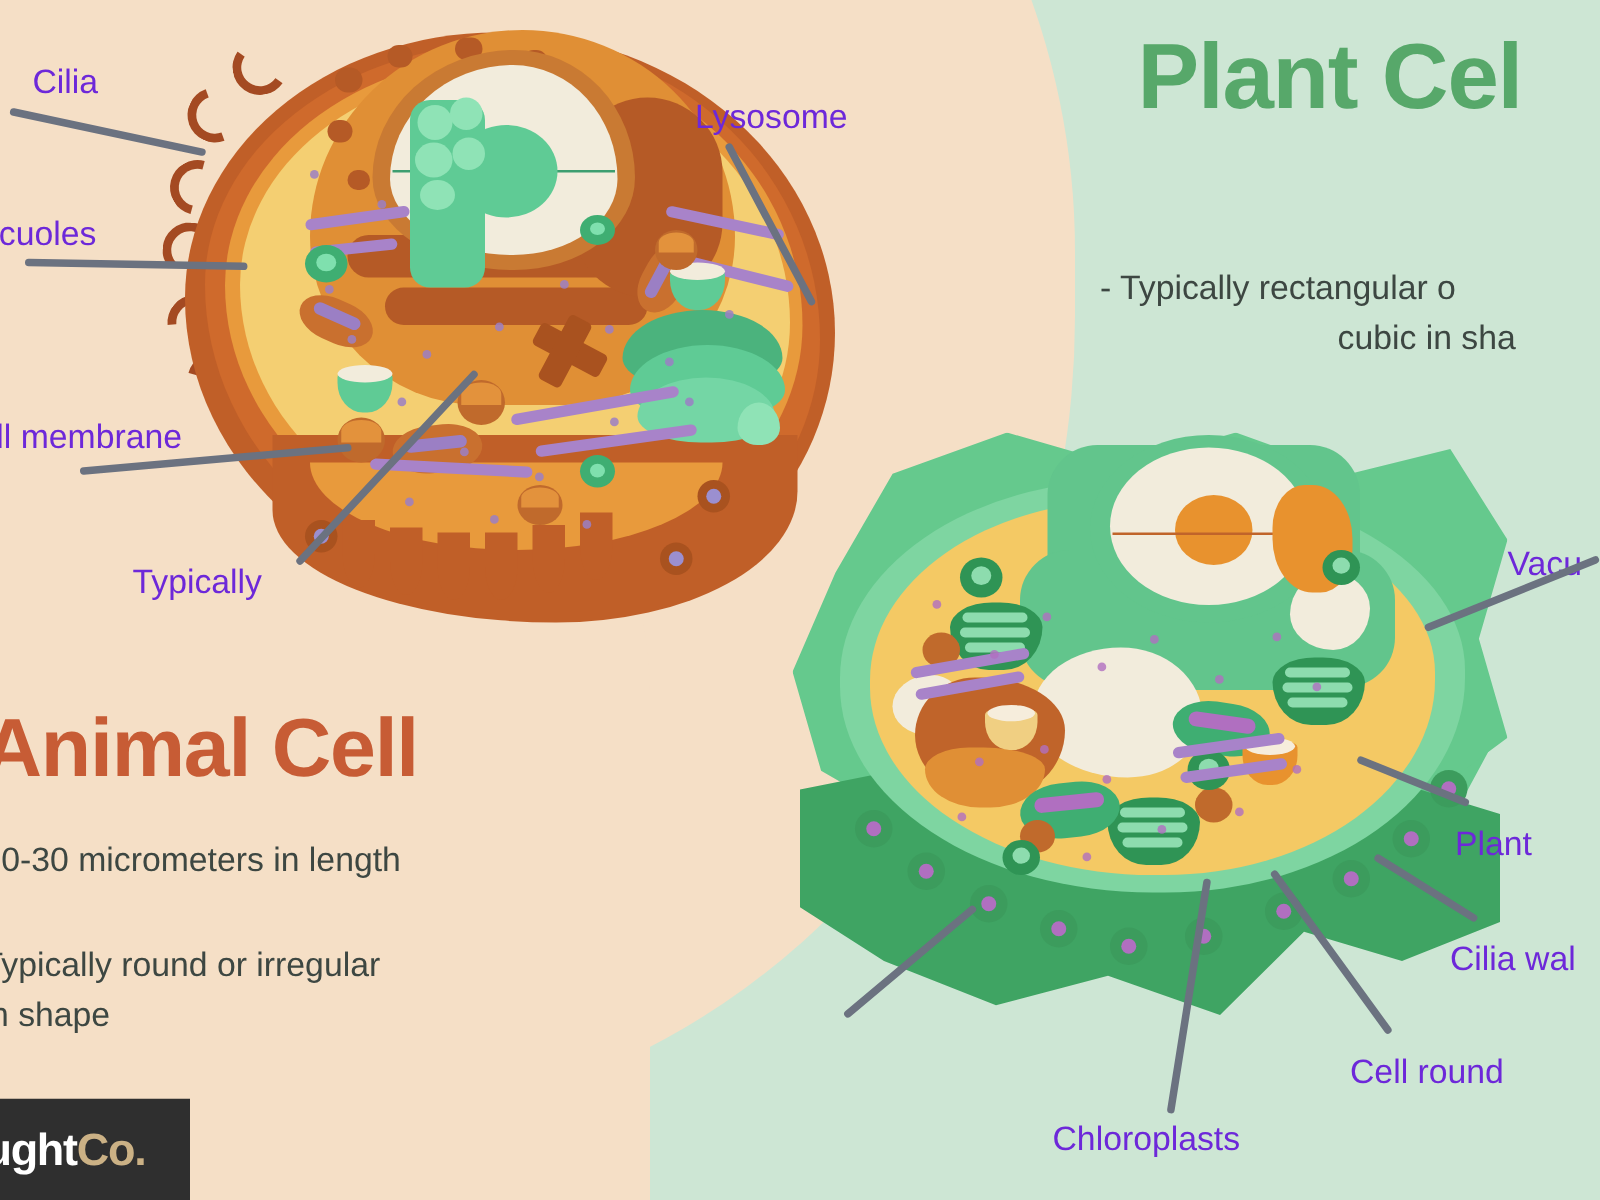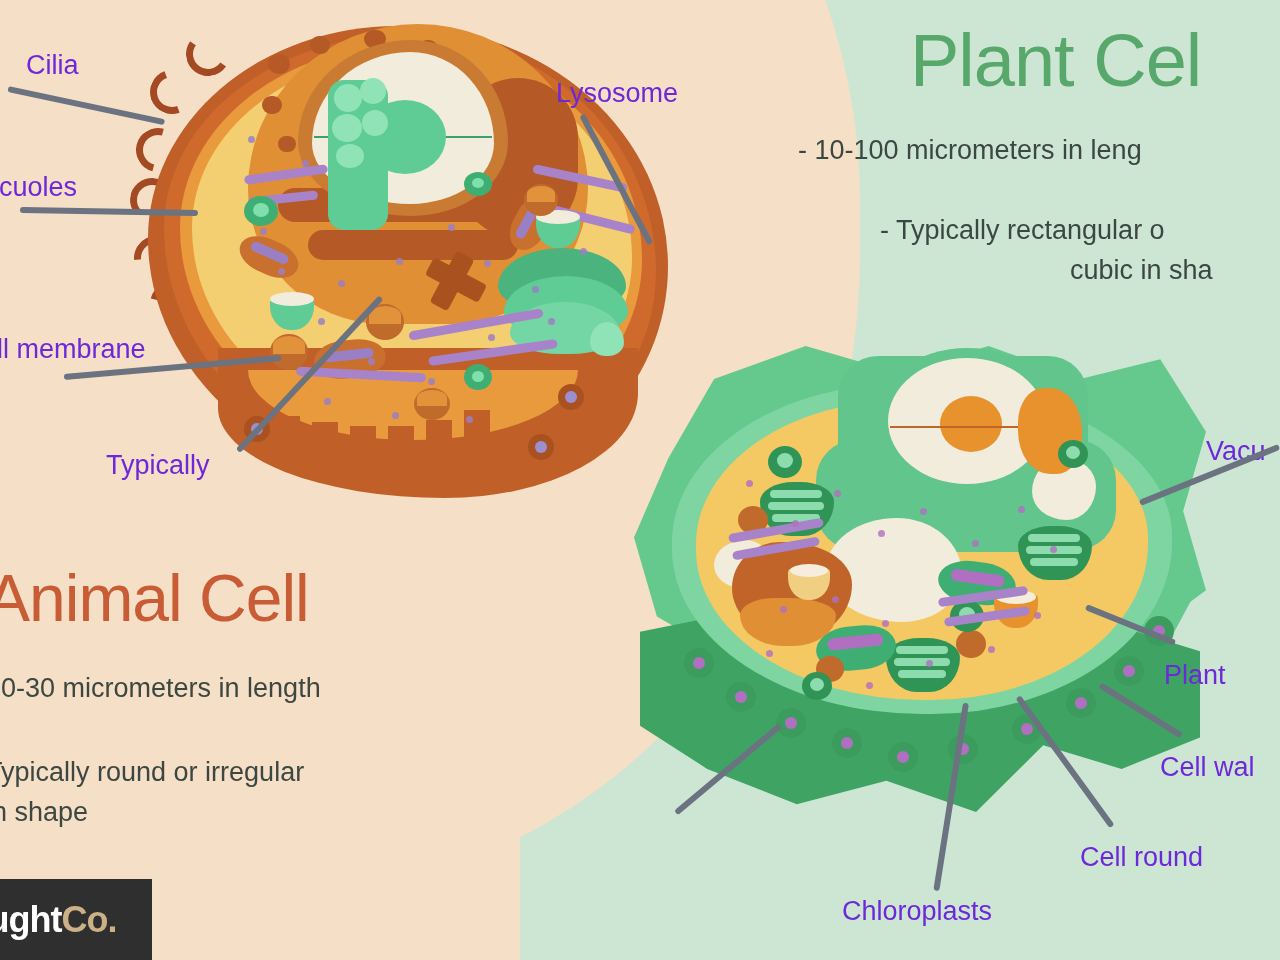--- a/index.html
+++ b/index.html
@@ -6,21 +6,21 @@
   body{width:1280px;height:960px;overflow:hidden;position:relative;
        background:#cde6d4;font-family:"Liberation Sans",sans-serif;}
   #stage{position:absolute;inset:0;width:1280px;height:960px;overflow:hidden;}
 
   .bg-mint{position:absolute;inset:0;background:#cde6d4;}
   .bg-peach{position:absolute;left:-460px;top:-420px;width:1320px;height:1320px;
             background:#f5dfc6;border-radius:50% 50% 46% 54% / 52% 48% 50% 50%;}
   .bg-peach2{position:absolute;left:-500px;top:200px;width:1020px;height:800px;
              background:#f5dfc6;border-radius:0 44% 0 0;}
 
-  .ttl{position:absolute;font-weight:normal;letter-spacing:-1px;white-space:nowrap;}
+  .ttl{position:absolute;font-weight:bold;letter-spacing:-1px;white-space:nowrap;}
   #plant-title{left:910px;top:18px;font-size:74px;color:#57a86a;}
   #animal-title{left:-14px;top:560px;font-size:66px;color:#c75c35;}
 
   .bullet{position:absolute;font-size:27px;color:#3d4742;white-space:nowrap;line-height:40px;}
   .lbl{position:absolute;font-size:27px;color:#6d28d9;white-space:nowrap;}
 
   .lead{position:absolute;background:#6b7280;border-radius:3px;transform-origin:0 50%;height:6px;}
 
   
   #animal-cell{position:absolute;left:128px;top:18px;width:560px;height:480px;}
@@ -395,31 +395,30 @@
   <div class="lbl" style="left:-18px;top:334px;">ell membrane</div>
   <div class="lead" style="left:64px;top:374px;width:218px;transform:rotate(-5deg);"></div>
 
   <div class="lbl" style="left:106px;top:450px;">Typically</div>
   <div class="lead" style="left:238px;top:448px;width:210px;transform:rotate(-47deg);"></div>
 
   <div class="lbl" style="left:556px;top:78px;">Lysosome</div>
   <div class="lead" style="left:582px;top:112px;width:146px;transform:rotate(62deg);"></div>
 
   <div class="ttl" id="plant-title">Plant Cel</div>
-  <div class="bullet" style="left:798px;top:130px;">-  10-100 micrometers in leng</div>
   <div class="bullet" style="left:880px;top:210px;">-  Typically rectangular o</div>
   <div class="bullet" style="left:1070px;top:250px;">cubic in sha</div>
 
   <div class="lbl" style="left:1206px;top:436px;">Vacu</div>
   <div class="lead" style="left:1140px;top:500px;width:150px;transform:rotate(-22deg);"></div>
 
   <div class="lbl" style="left:1164px;top:660px;">Plant</div>
   <div class="lead" style="left:1086px;top:604px;width:96px;transform:rotate(22deg);"></div>
 
-  <div class="lbl" style="left:1160px;top:752px;">Cell wal</div>
+  <div class="lbl" style="left:1160px;top:752px;">Cilia wal</div>
   <div class="lead" style="left:1100px;top:682px;width:96px;transform:rotate(32deg);"></div>
 
   <div class="lbl" style="left:1080px;top:842px;">Cell round</div>
   <div class="lead" style="left:1018px;top:694px;width:160px;transform:rotate(54deg);"></div>
 
   <div class="lbl" style="left:842px;top:896px;">Chloroplasts</div>
   <div class="lead" style="left:966px;top:700px;width:190px;transform:rotate(99deg);"></div>
 
   <div class="lead" style="left:676px;top:810px;width:136px;transform:rotate(-40deg);"></div>
 

